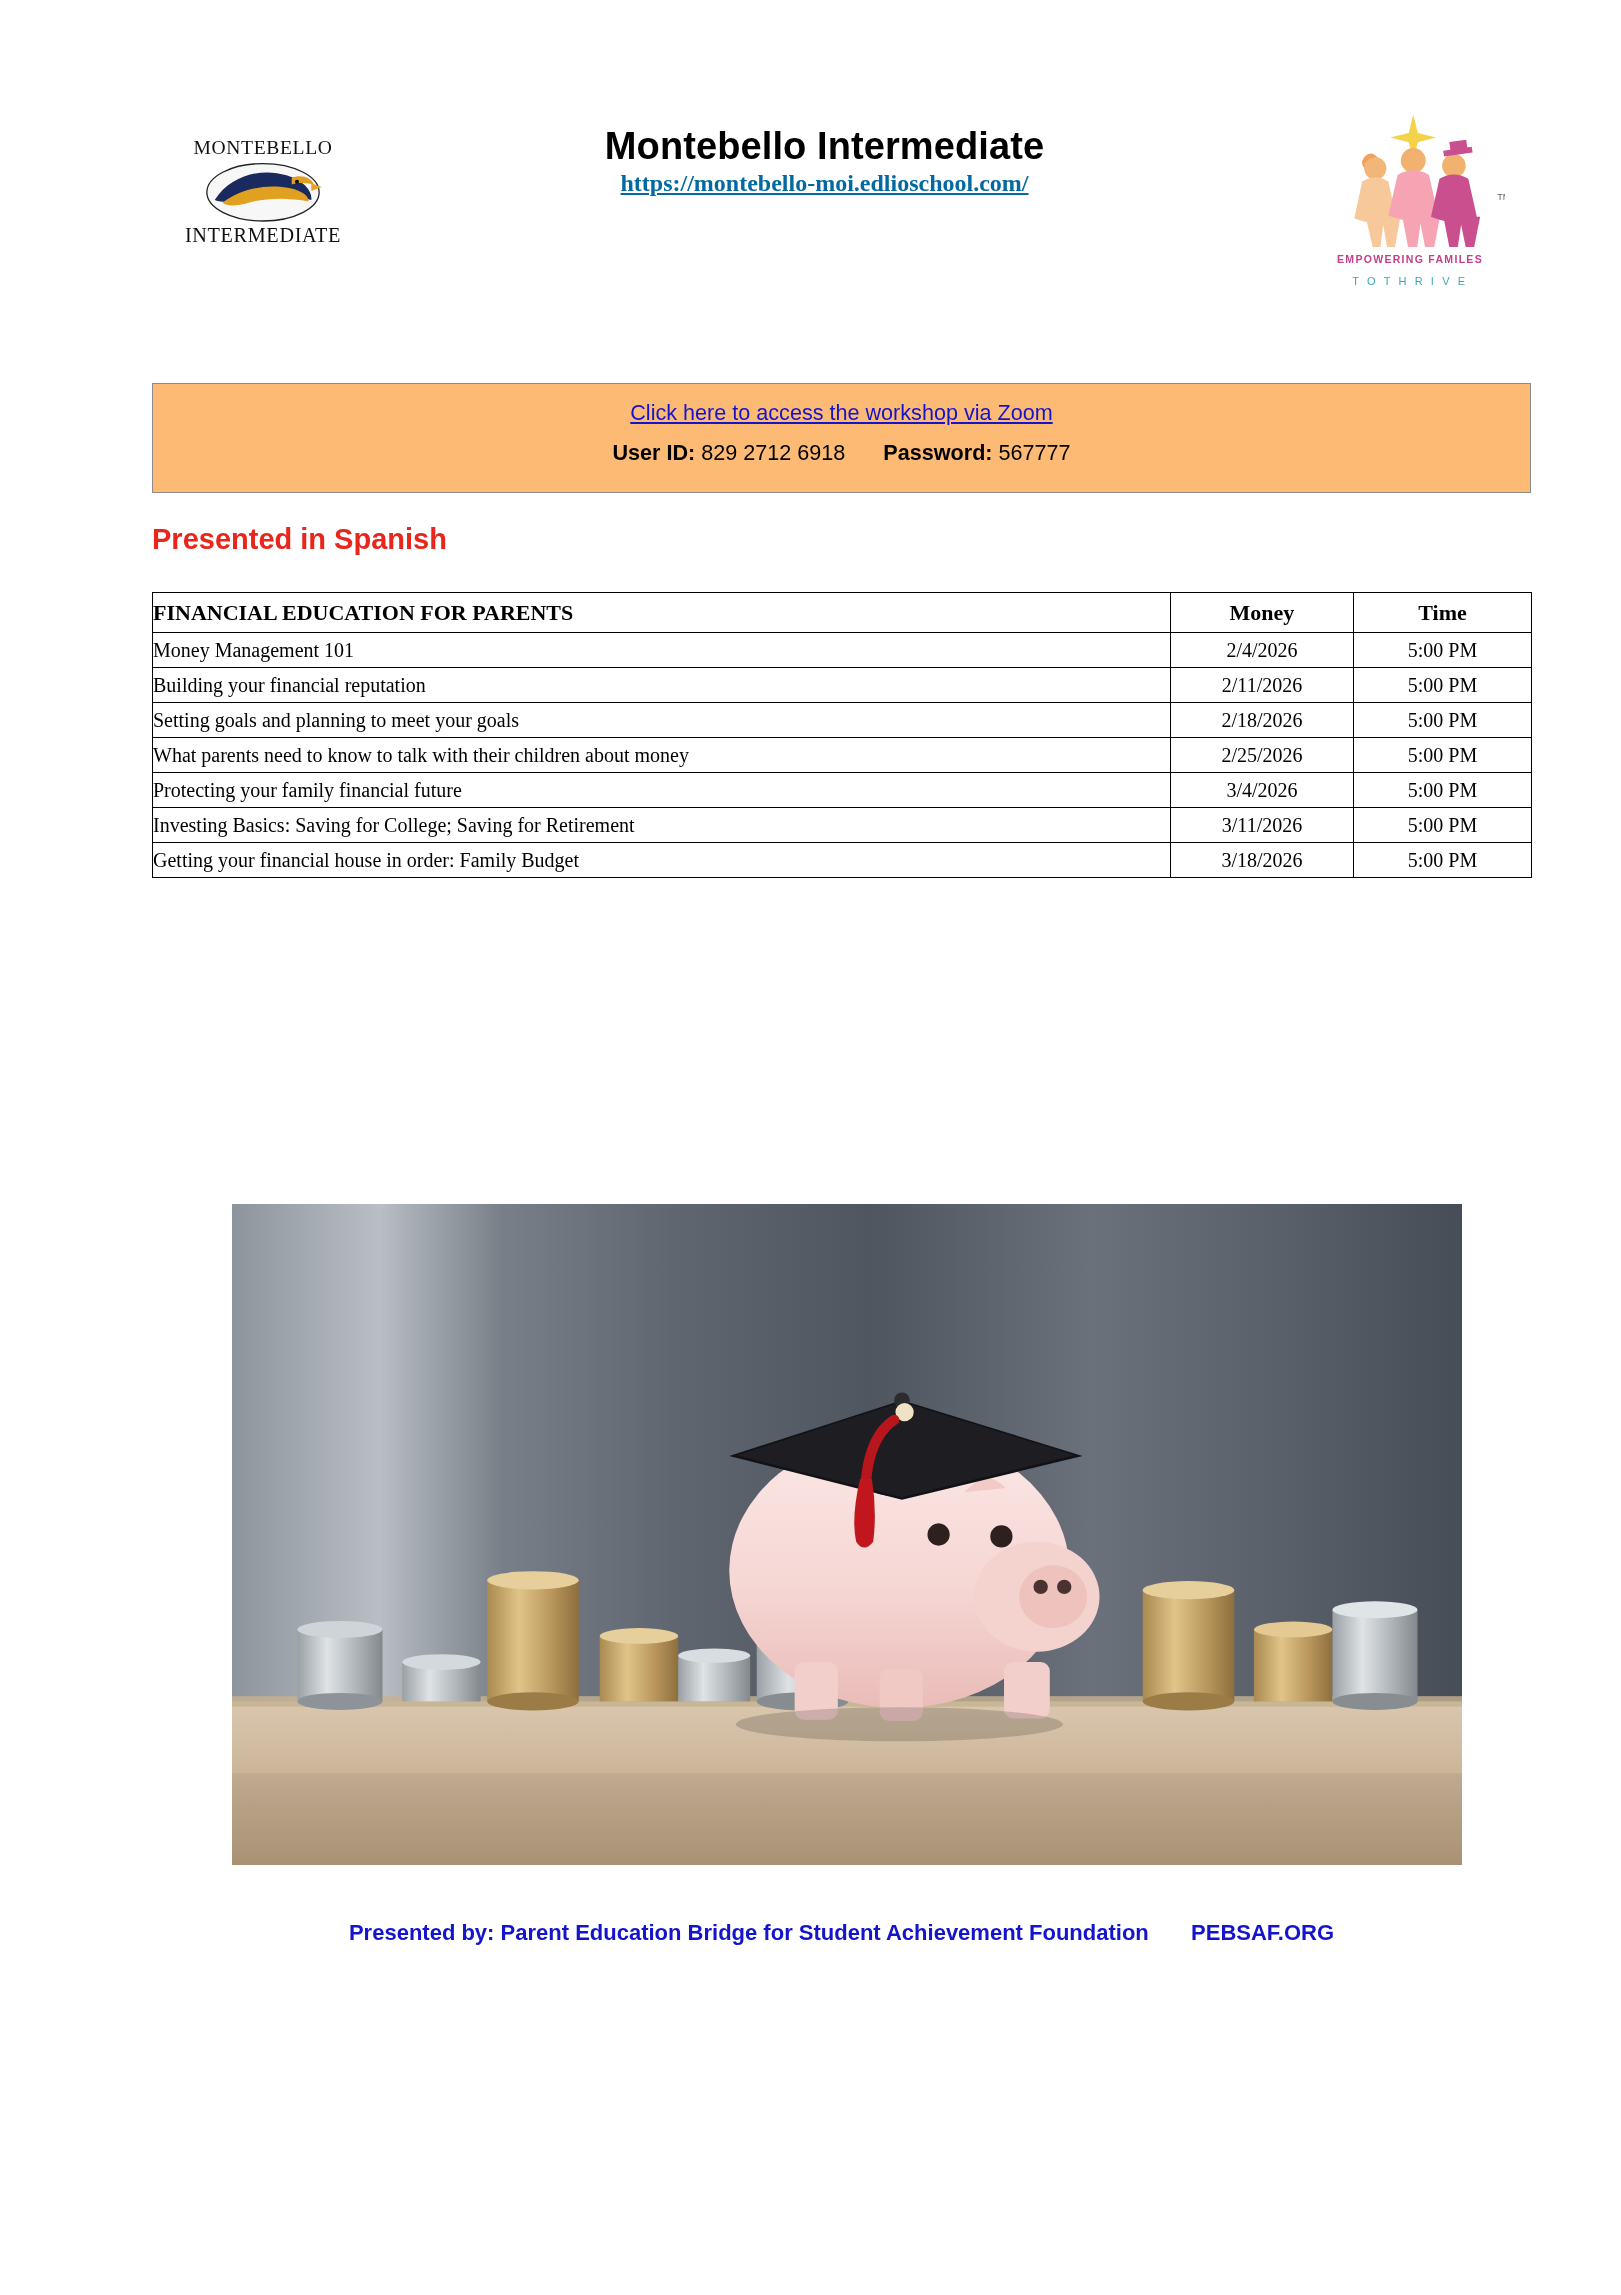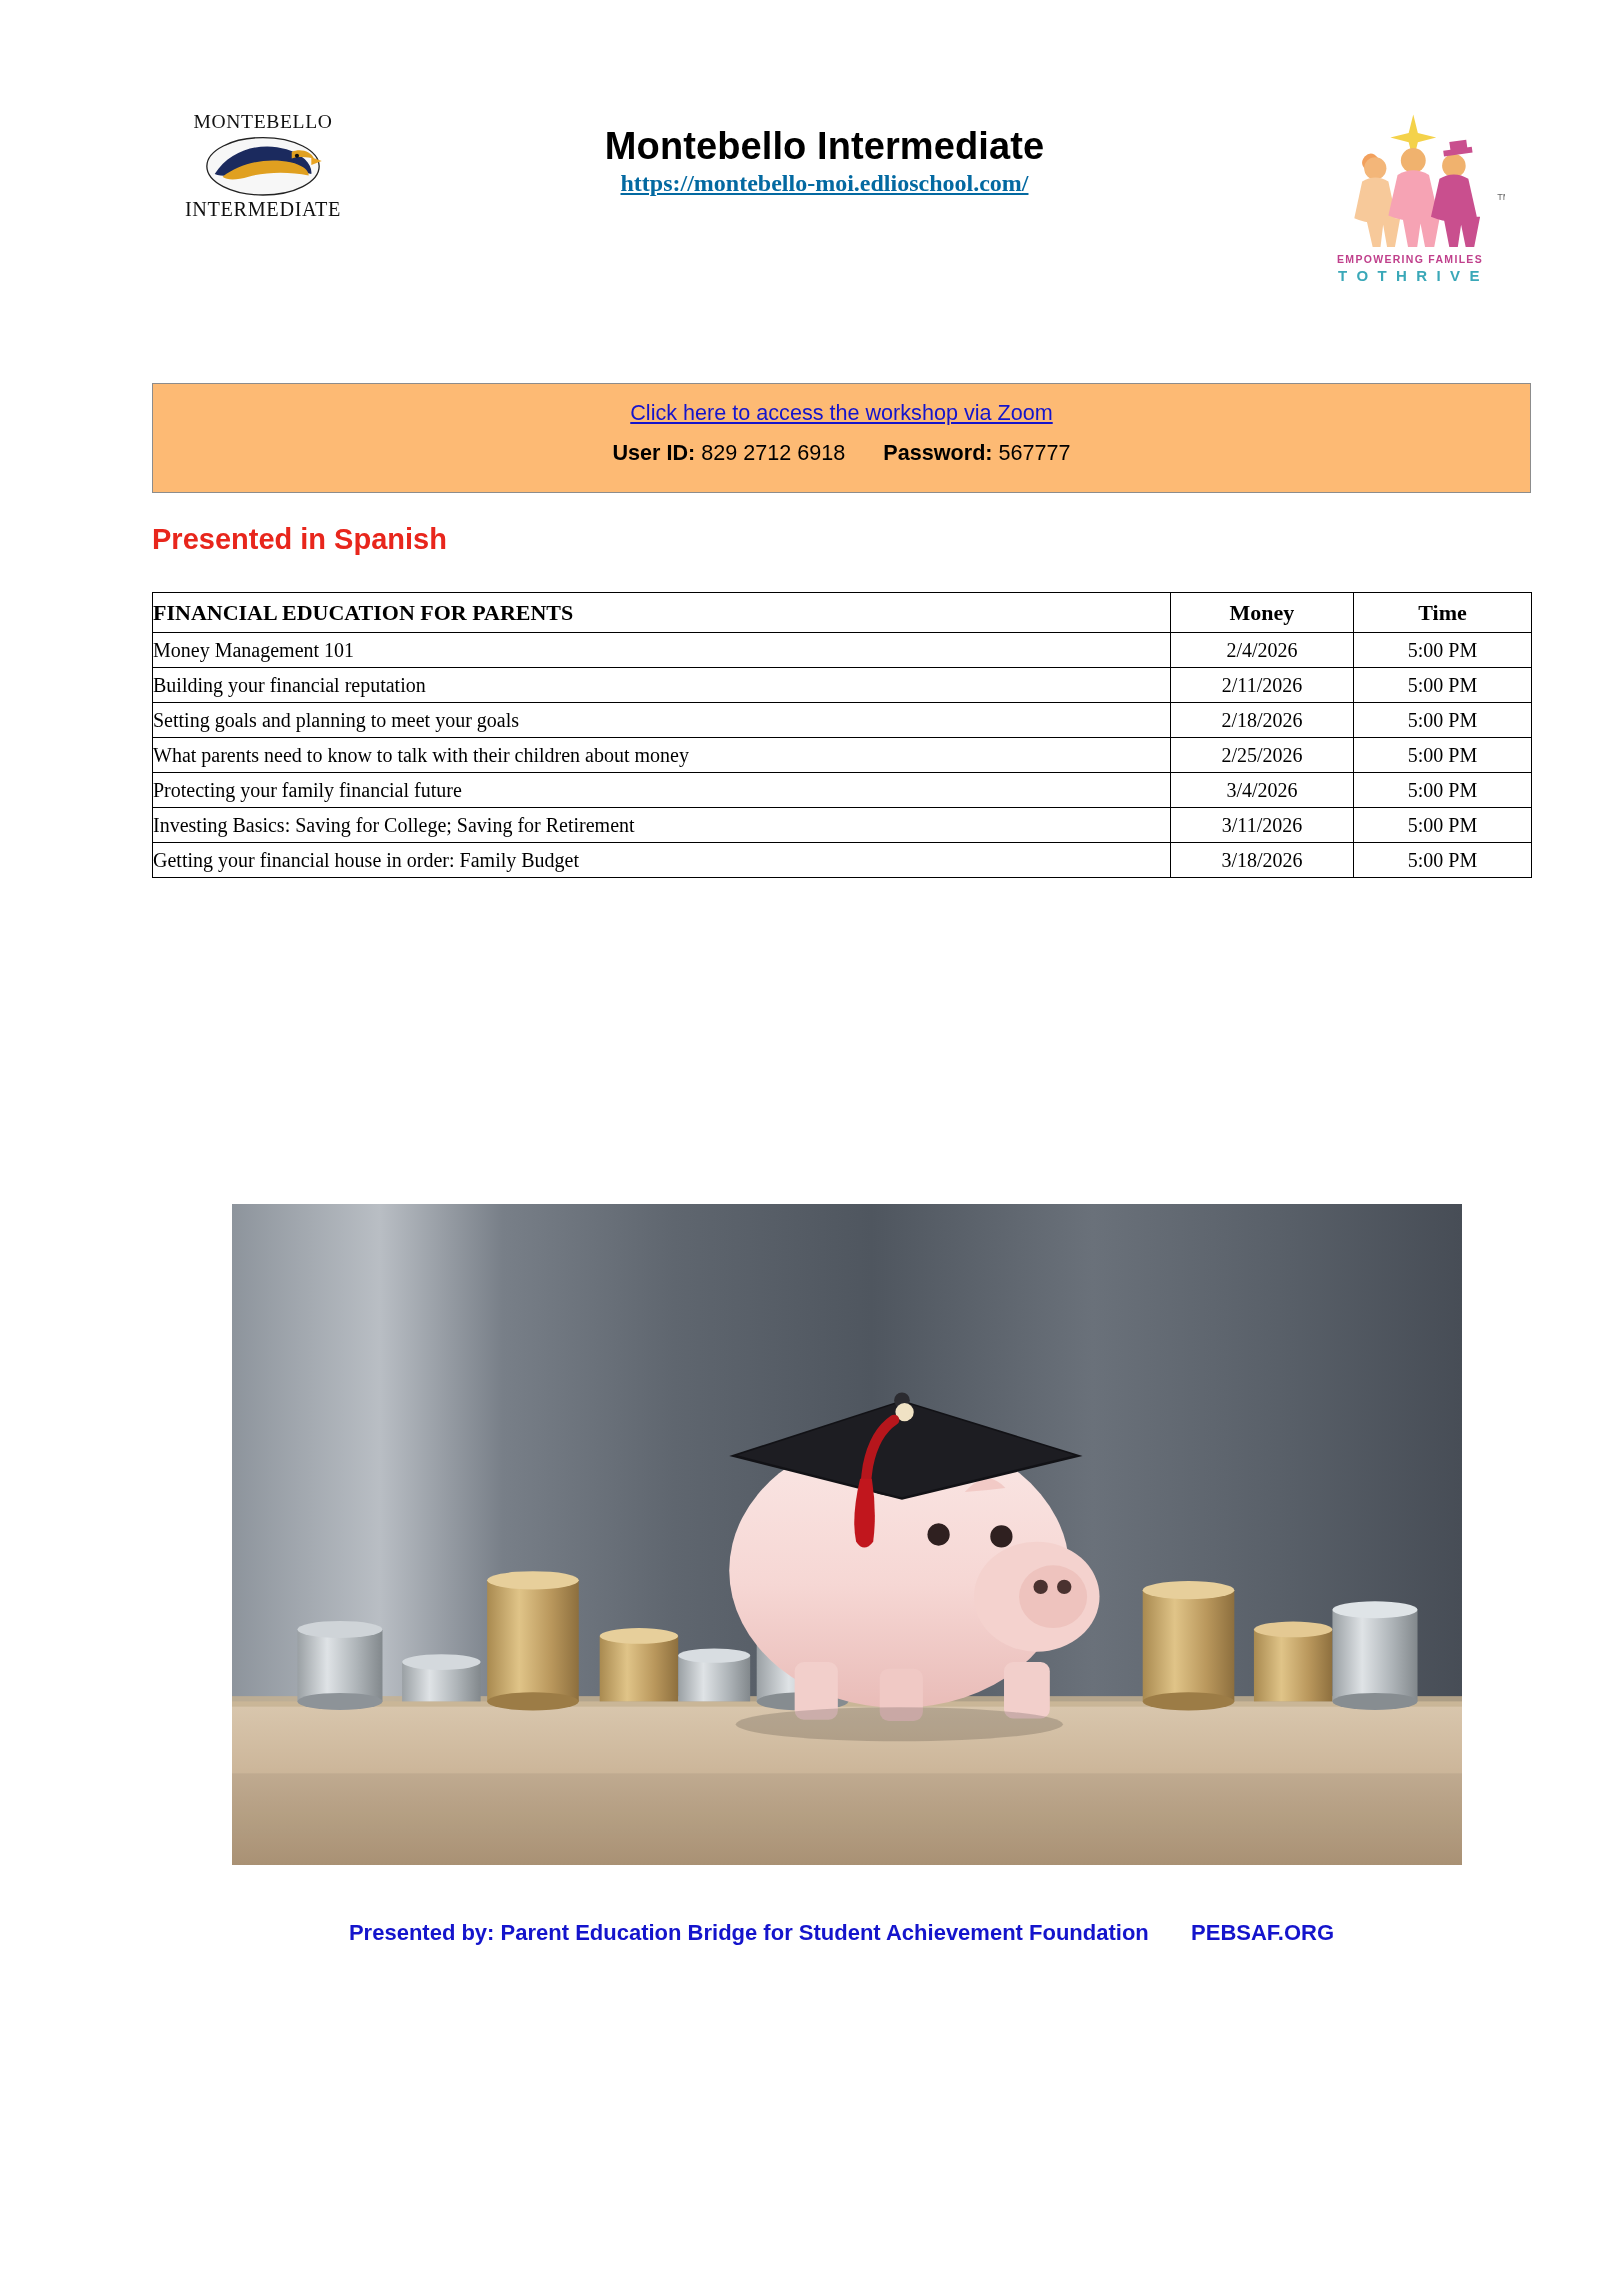--- a/index.html
+++ b/index.html
@@ -26,21 +26,21 @@
   .header {
     position: absolute;
     top: 98px;
     left: 0;
     width: 1622px;
     height: 216px;
   }
   .logo-left {
     position: absolute;
     left: 152px;
-    top: 8px;
+    top: 34px;
     width: 222px;
     height: 131px;
   }
   .logo-left svg { display:block; }
 
   .header-center {
     position: absolute;
     left: 406px;
     top: 26px;
     width: 837px;
@@ -71,25 +71,25 @@
     text-align: center;
   }
   .pebsaf-tag {
     font-size: 10.5px;
     letter-spacing: 1.3px;
     font-weight: bold;
     color: #c0408c;
     margin-top: 2.6px;
   }
   .pebsaf-tag2 {
-    font-size: 15px;
+    font-size: 11px;
     letter-spacing: 2.6px;
-    font-weight: bold;
+    font-weight: normal;
     color: #3aa8b8;
-    margin-top: 2px;
+    margin-top: 10px;
   }
 
   
   .zoom-box {
     position: absolute;
     left: 152px;
     top: 383px;
     width: 1379px;
     height: 110px;
     background: #fdba74;

